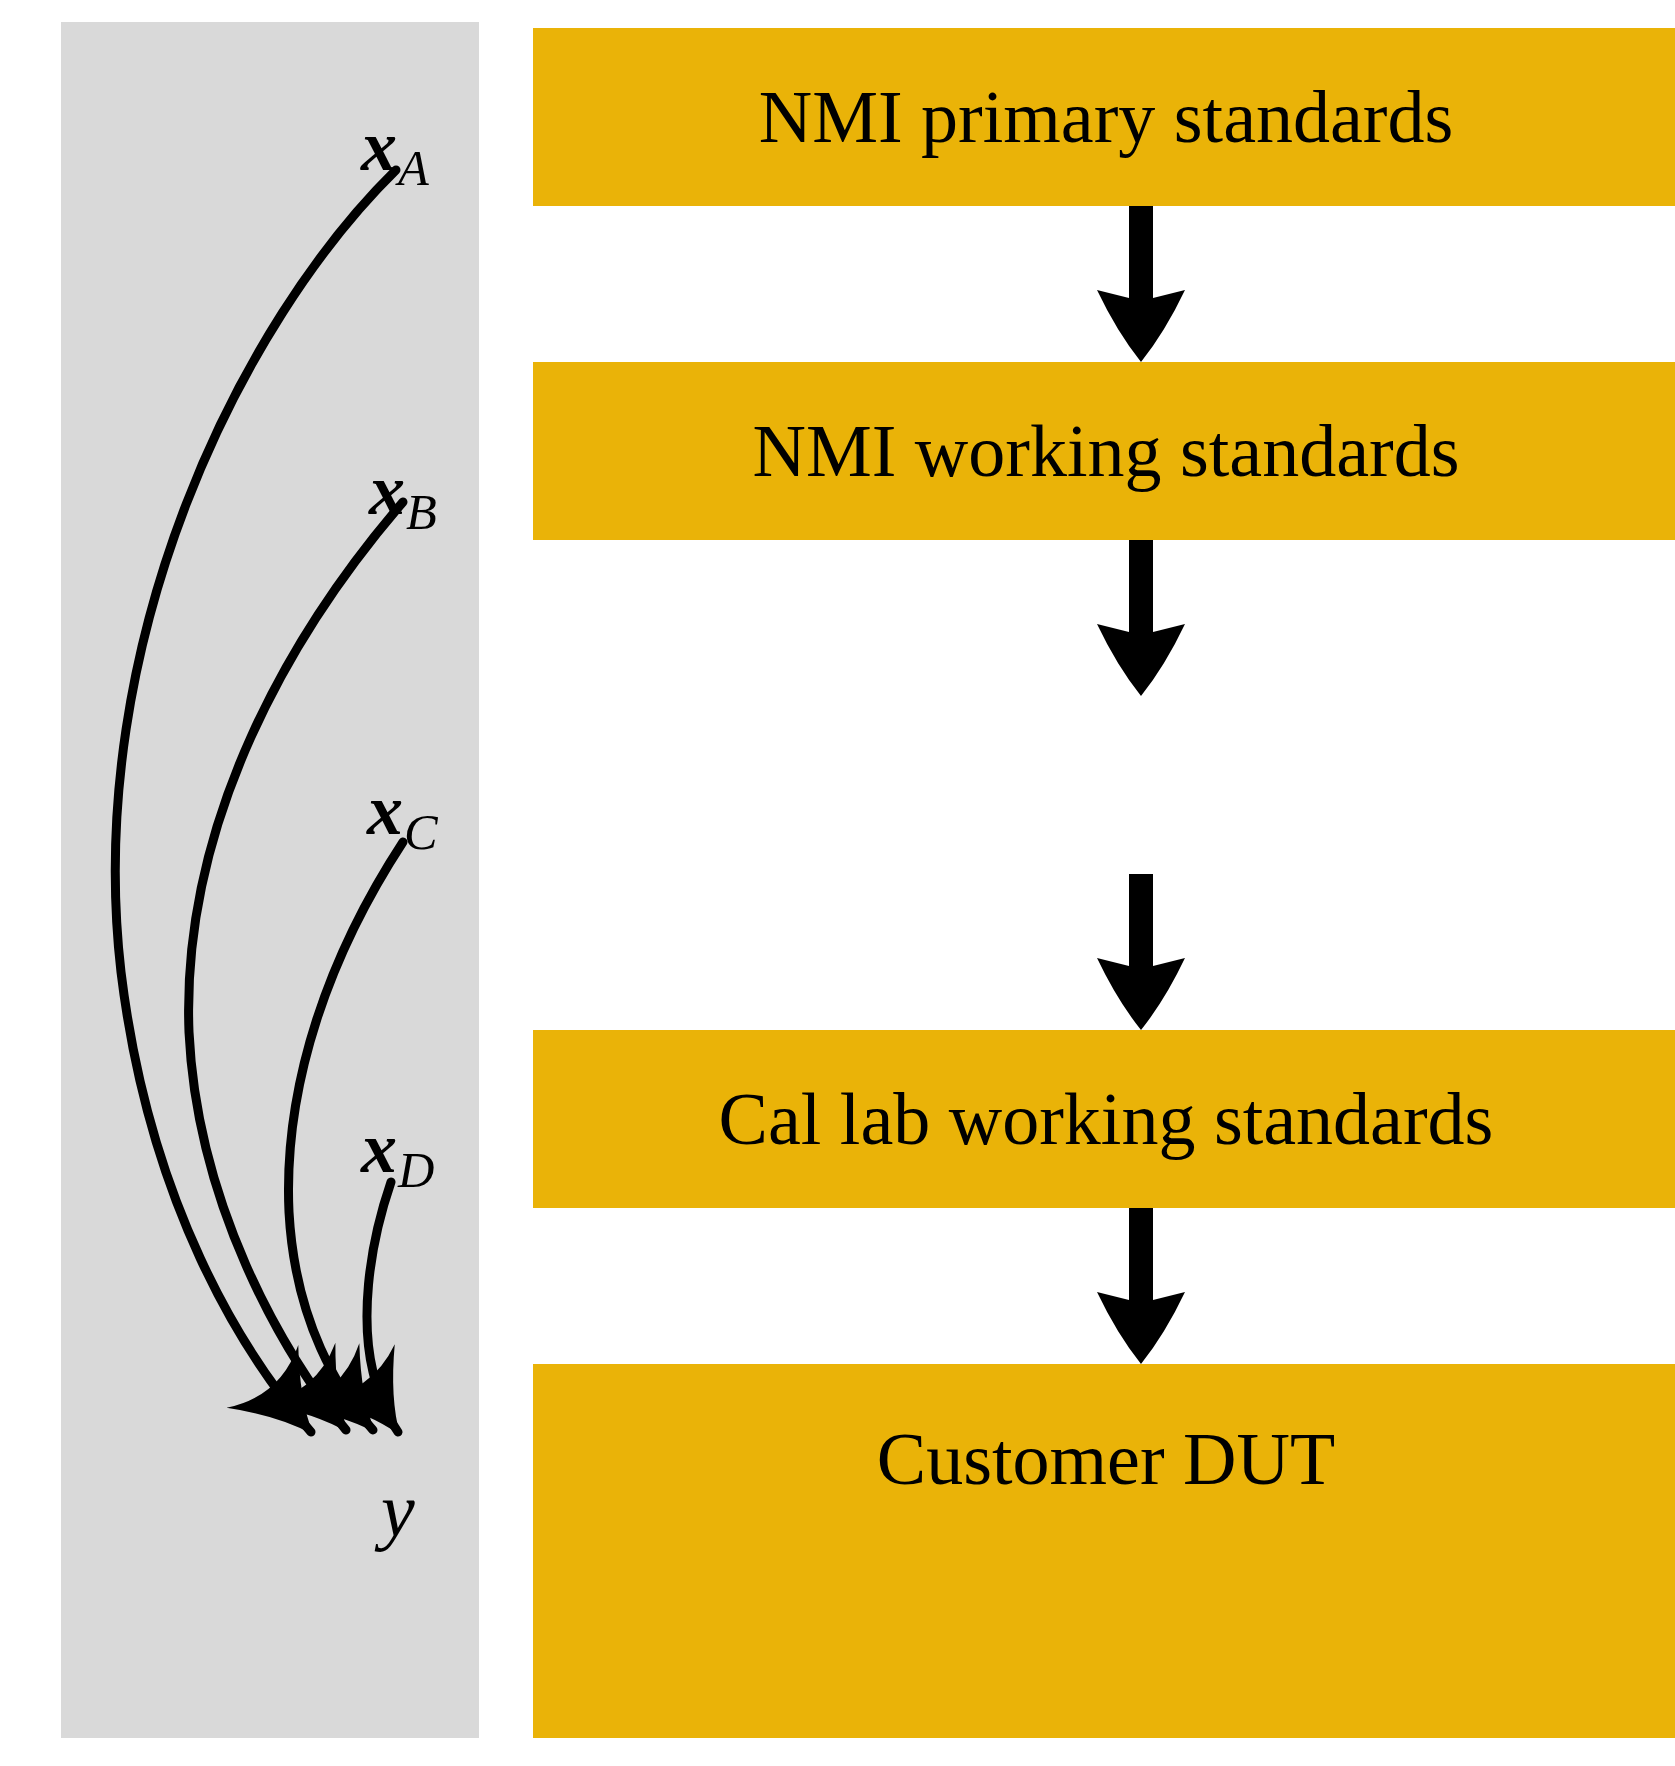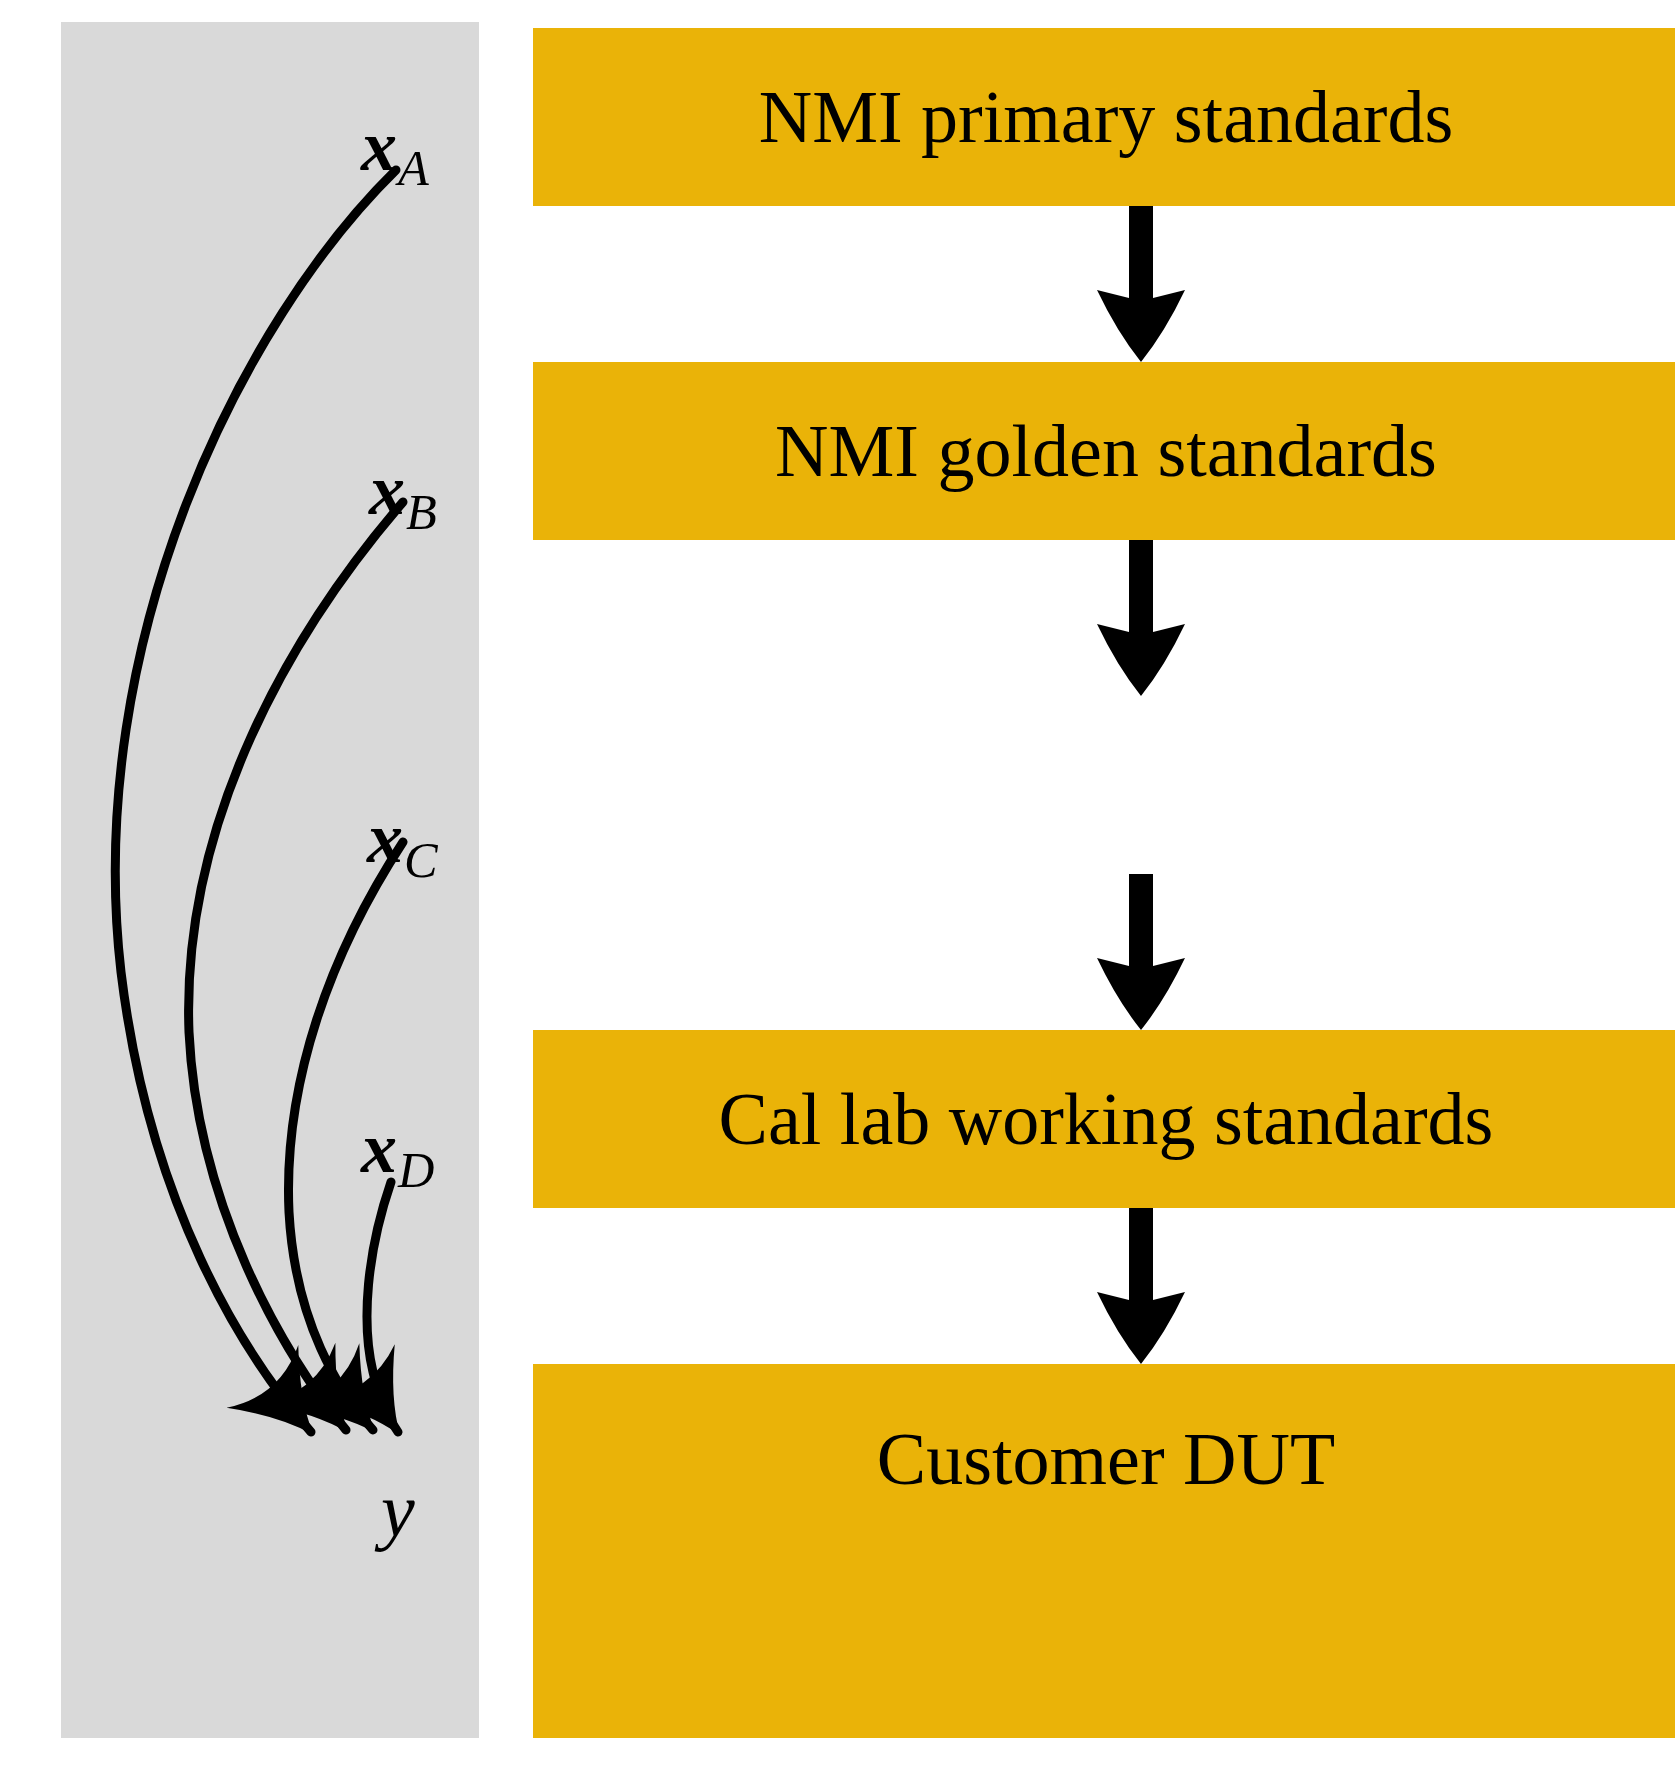--- a/index.html
+++ b/index.html
@@ -130,21 +130,21 @@
     </svg>
 
     <div class="var-label" style="left:300px; top:88px; font-size:72px;">
       <span class="sym">x</span><span class="sub">A</span>
     </div>
 
     <div class="var-label" style="left:308px; top:432px; font-size:72px;">
       <span class="sym">x</span><span class="sub">B</span>
     </div>
 
-    <div class="var-label" style="left:306px; top:780px; font-size:72px;">
+    <div class="var-label" style="left:306px; top:752px; font-size:72px;">
       <span class="sym">x</span><span class="sub">C</span>
     </div>
 
     <div class="var-label" style="left:300px; top:1090px; font-size:72px;">
       <span class="sym">x</span><span class="sub">D</span>
     </div>
 
     <div class="out-label" style="left:320px; top:1450px; font-size:76px;">y</div>
 
   </div>
@@ -155,21 +155,21 @@
       <span class="box-text">NMI primary standards</span>
     </div>
 
     <div class="chain-arrow" style="top:206px; height:156px;">
       <svg viewBox="0 0 120 156" preserveAspectRatio="none">
         <path d="M48,0 L72,0 L72,92 L104,84 Q84,126 60,156 Q36,126 16,84 L48,92 Z" fill="#000000"></path>
       </svg>
     </div>
 
     <div class="chain-box" style="left:0px; top:362px; width:1146px; height:178px;">
-      <span class="box-text">NMI golden standards</span>
+      <span class="box-text">NMI working standards</span>
     </div>
 
     <div class="chain-arrow" style="top:540px; height:156px;">
       <svg viewBox="0 0 120 156" preserveAspectRatio="none">
         <path d="M48,0 L72,0 L72,92 L104,84 Q84,126 60,156 Q36,126 16,84 L48,92 Z" fill="#000000"></path>
       </svg>
     </div>
 
 
     <div class="chain-arrow" style="top:874px; height:156px;">

